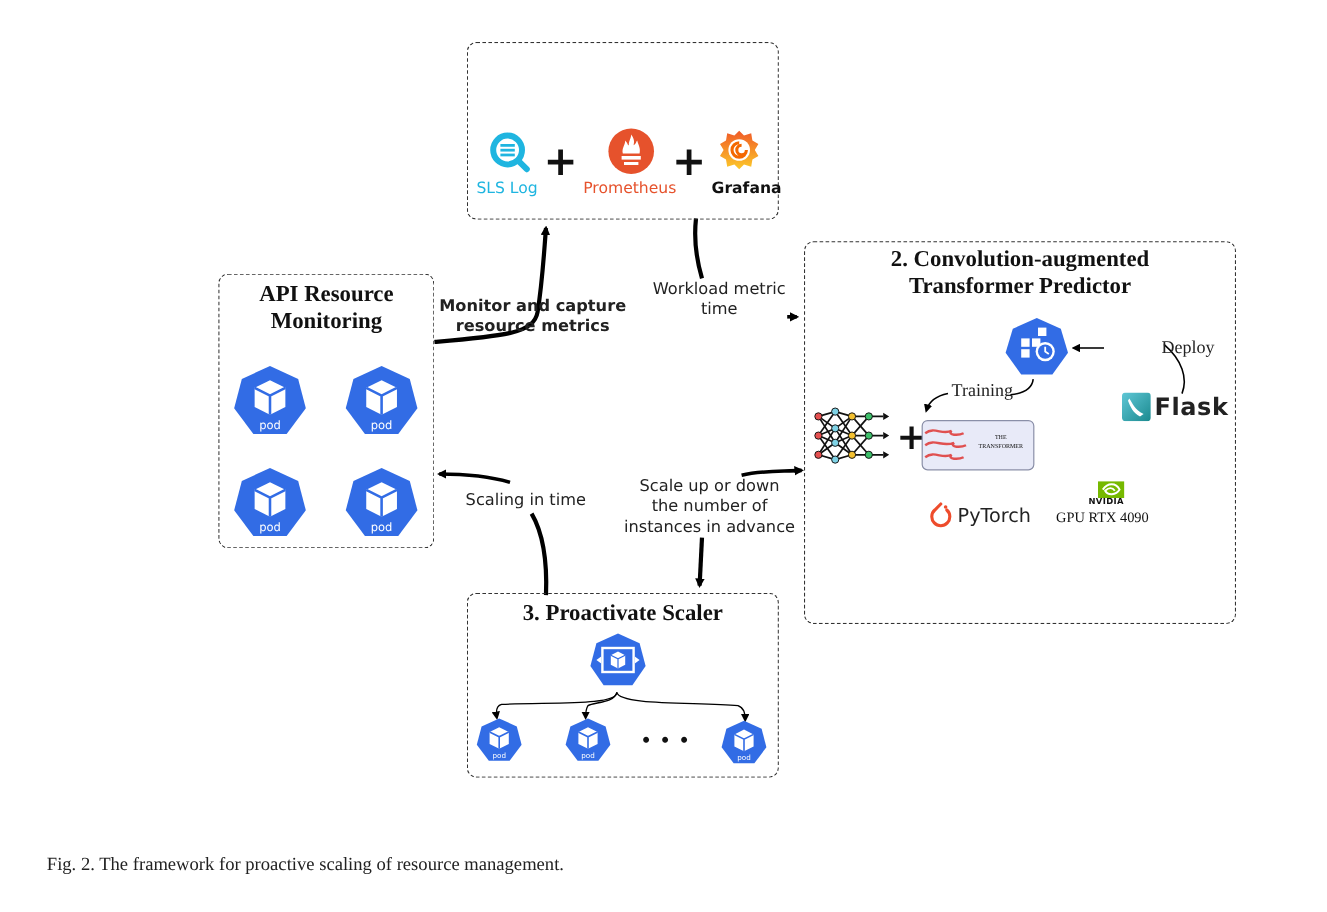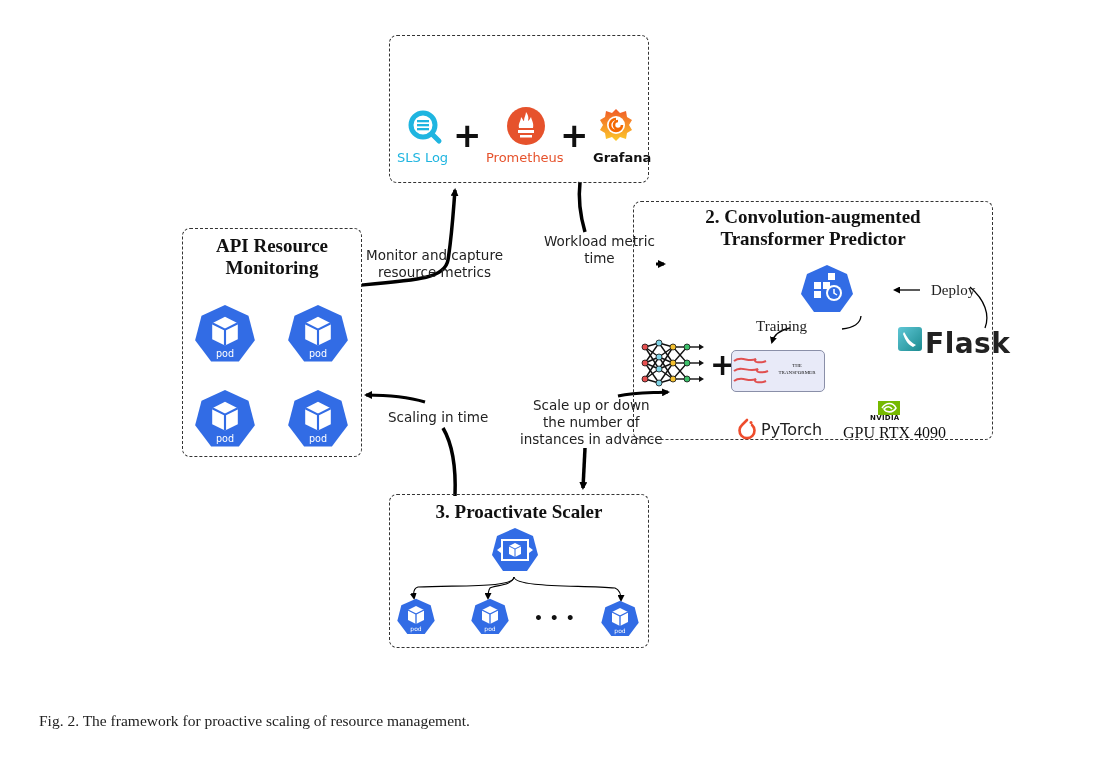--- a/index.html
+++ b/index.html
@@ -125,21 +125,21 @@
   <div class="pod-icon" style="left:103px; top:160px;">
       <svg width="64" height="64" viewBox="0 0 60 60">
     <path d="M30,1 L52,11 L58,34 L43,54 L17,54 L2,34 L8,11 Z" fill="#326ce5"></path>
     <path d="M30,12 L42,18 L42,33 L30,39 L18,33 L18,18 Z" fill="#fff"></path>
     <path d="M18,18 L30,24 L42,18 M30,24 L30,39" fill="none" stroke="#326ce5" stroke-width="2"></path>
     <text x="30" y="50" text-anchor="middle" font-family="DejaVu Sans, sans-serif" font-size="9" fill="#fff">pod</text>
   </svg>
     </div>
 </div>
 
-<div class="box" style="left:633px; top:201px; width:360px; height:239px;">
+<div class="box" style="left:670px; top:201px; width:360px; height:319px;">
   <div class="title" style="top:4px;">
     <div>2. Convolution-augmented</div>
     <div>Transformer Predictor</div>
   </div>
 
   <div style="position:absolute; left:165px; top:62px;">
     <svg width="56" height="54" viewBox="0 0 56 54">
       <path d="M28,1 L48,10 L54,30 L41,48 L15,48 L2,30 L8,10 Z" fill="#326ce5"></path>
       <rect x="15" y="18" width="7" height="7" fill="#fff"></rect>
       <rect x="24" y="18" width="7" height="7" fill="#fff"></rect>
@@ -160,21 +160,21 @@
       <defs>
         <linearGradient id="fl" x1="0" y1="0" x2="1" y2="1">
           <stop offset="0" stop-color="#5fc7d6"></stop>
           <stop offset="1" stop-color="#1b8a8f"></stop>
         </linearGradient>
       </defs>
       <rect x="0" y="0" width="24" height="24" rx="3" fill="url(#fl)"></rect>
       <path d="M6,5 C9,9 10,14 18,18 L15,20 C9,17 7,12 5,7 Z" fill="#fff"></path>
     </svg>
   </div>
-  <div class="logo-text" style="left:291px; top:125px; font-size:28px; font-weight:bold; color:#222; letter-spacing:0.5px;">Flask</div>
+  <div class="logo-text" style="left:291px; top:125px; font-size:20px; font-weight:bold; color:#222; letter-spacing:0.5px;">Flask</div>
 
   <div style="position:absolute; left:7px; top:137px;">
     <svg width="64" height="48" viewBox="0 0 64 48">
       <g stroke="#111" stroke-width="1.4">
         <line x1="4" y1="8" x2="18" y2="4"></line>
           <line x1="4" y1="8" x2="18" y2="18"></line>
           <line x1="4" y1="8" x2="18" y2="30"></line>
         <line x1="4" y1="24" x2="18" y2="4"></line>
           <line x1="4" y1="24" x2="18" y2="18"></line>
           <line x1="4" y1="24" x2="18" y2="30"></line>
@@ -243,21 +243,21 @@
   </div>
   <div class="logo-text" style="left:127px; top:218px; font-size:16px; color:#222;">PyTorch</div>
 
   <div style="position:absolute; left:244px; top:198px;">
     <svg width="22" height="14" viewBox="0 0 22 14">
       <rect x="0" y="0" width="22" height="14" fill="#76b900"></rect>
       <path d="M4,7 C8,1 15,1 18,7 C15,12 8,12 6,8 C9,5 12,5 14,8" fill="none" stroke="#fff" stroke-width="1.6"></path>
     </svg>
   </div>
   <div class="logo-text" style="left:236px; top:212px; font-size:7px; font-weight:bold; color:#111; letter-spacing:0.3px;">NVIDIA</div>
-  <div class="logo-text" style="left:209px; top:222px; font-family:'Liberation Serif',serif; font-size:16px; color:#111;">GPU RTX 4090</div>
+  <div class="logo-text" style="left:209px; top:222px; font-family:'Liberation Serif',serif; font-size:12px; color:#111;">GPU RTX 4090</div>
 </div>
 
 <div class="box" style="left:389px; top:494px; width:260px; height:154px;">
   <div class="title" style="top:6px;">3. Proactivate Scaler</div>
   <div style="position:absolute; left:100px; top:32px;">
     <svg width="50" height="50" viewBox="0 0 50 50">
       <path d="M25,1 L43,9 L48,28 L37,44 L13,44 L2,28 L7,9 Z" fill="#326ce5"></path>
       <rect x="12" y="13" width="26" height="20" fill="none" stroke="#fff" stroke-width="2"></rect>
       <path d="M25,16 L31,19 L31,27 L25,30 L19,27 L19,19 Z" fill="#fff"></path>
       <path d="M19,19 L25,22 L31,19 M25,22 L25,30" fill="none" stroke="#326ce5" stroke-width="1"></path>
@@ -284,21 +284,21 @@
   <div class="pod-icon pod-small" style="left:210px; top:105px;">
       <svg width="40" height="40" viewBox="0 0 60 60">
     <path d="M30,1 L52,11 L58,34 L43,54 L17,54 L2,34 L8,11 Z" fill="#326ce5"></path>
     <path d="M30,12 L42,18 L42,33 L30,39 L18,33 L18,18 Z" fill="#fff"></path>
     <path d="M18,18 L30,24 L42,18 M30,24 L30,39" fill="none" stroke="#326ce5" stroke-width="2"></path>
     <text x="30" y="50" text-anchor="middle" font-family="DejaVu Sans, sans-serif" font-size="9" fill="#fff">pod</text>
   </svg>
     </div>
 </div>
 
-<div class="lbl" style="left:366px; top:247px;">
+<div class="lbl" style="left:366px; top:247px;font-weight:bold;">
   <div>Monitor and capture</div>
   <div>resource metrics</div>
 </div>
 <div class="lbl" style="left:544px; top:233px;">
   <div>Workload metric</div>
   <div>time</div>
 </div>
 <div class="lbl" style="left:388px; top:409px;">Scaling in time</div>
 <div class="lbl" style="left:520px; top:397px;">
   <div>Scale up or down</div>

